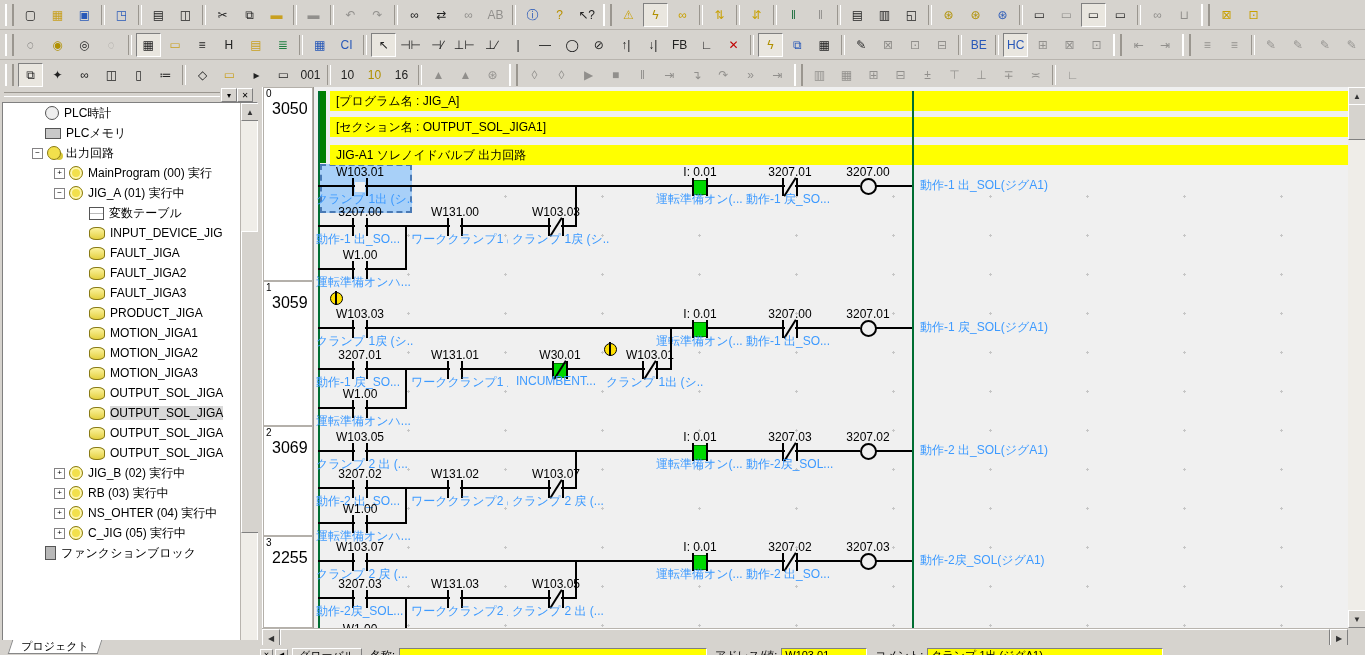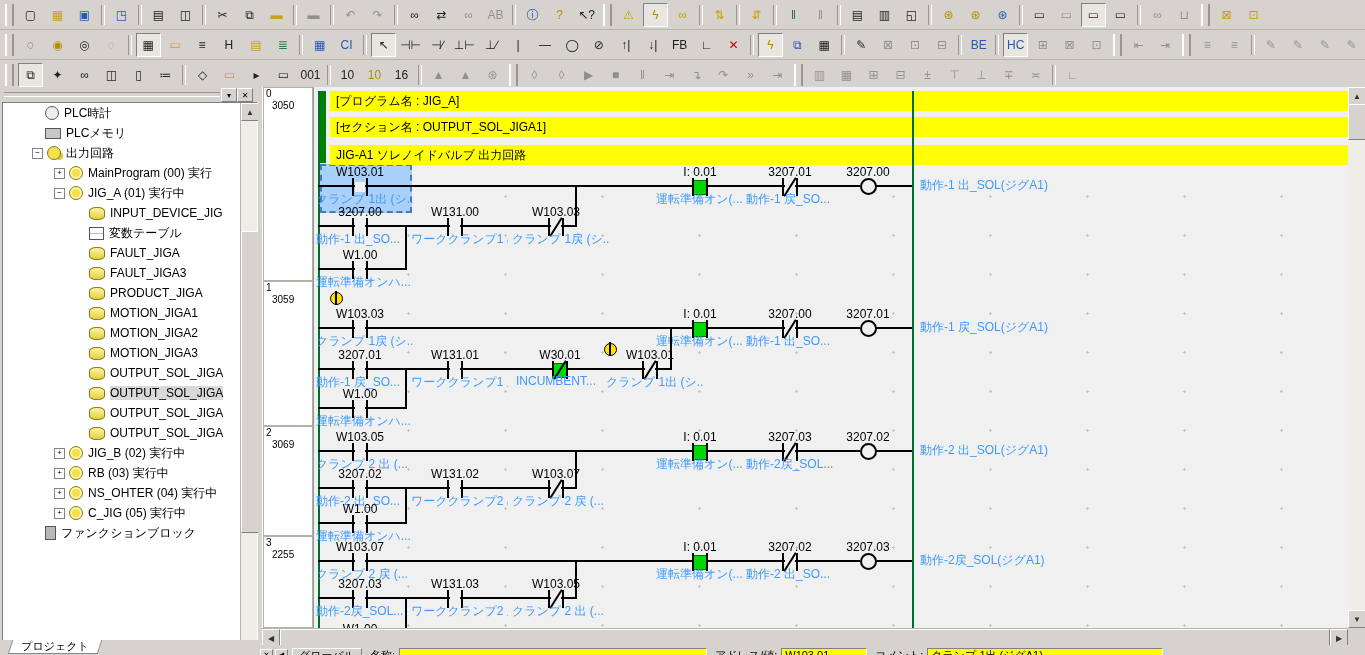--- a/index.html
+++ b/index.html
@@ -39,21 +39,21 @@
   #projtab{position:absolute;left:0;top:640px;width:258px;height:15px;background:#d6d3ce;font-size:11px;display:flex;align-items:flex-start;}
   #projtab .shtab{background:#fff;border:1px solid #888;border-top:none;padding:0 10px;height:13px;line-height:13px;transform:skewX(-18deg);margin-left:10px;}
   #projtab .shtab span{display:inline-block;transform:skewX(18deg);}
   
   #ladder{position:absolute;left:262px;top:87px;width:1086px;height:541px;background:#f0f0f0;overflow:hidden;}
   #gridarea{position:absolute;left:56px;top:0;width:1027px;height:541px;
     background-image:radial-gradient(circle,#c6c6c6 1px,transparent 1.4px);background-size:97px 39px;background-position:42px 12px;}
   #margincol{position:absolute;left:0;top:0;width:51px;height:541px;background:#fff;border-right:1px solid #9a968f;}
   .mcell{position:absolute;left:1px;width:48px;border:1px solid #b4b0aa;background:#fff;}
   .rnum{position:absolute;font-size:10px;color:#000;}
-  .raddr{position:absolute;font-size:10px;color:#000;}
+  .raddr{position:absolute;font-size:16px;color:#000;}
   .ybar{position:absolute;left:68px;width:1013px;height:20px;background:#ffff00;color:#000;font-size:12px;line-height:20px;padding-left:6px;white-space:nowrap;overflow:hidden;}
   #greenbar{position:absolute;left:56px;top:4px;width:8px;height:72px;background:#008000;}
   .rail{position:absolute;width:2px;background:#006e32;}
   .hl{position:absolute;height:2px;background:#000;}
   .vl{position:absolute;width:2px;background:#000;}
   .gap{position:absolute;background:#f0f0f0;}
   .cbar{position:absolute;width:2px;height:18px;background:#000;}
   .slash{position:absolute;width:2px;height:22px;background:#000;transform:rotate(32deg);}
   .onbox{position:absolute;width:13px;height:13px;background:#00d800;border:1px solid #007800;}
   .coil{position:absolute;width:13px;height:13px;border:2px solid #000;border-radius:50%;background:#f0f0f0;}
@@ -288,37 +288,44 @@
           <div style="width: 51px; flex: 0 0 auto;"></div>
           <div class="exp">−</div>
           <div class="tico">
             <div class="ic-gear"></div>
           </div>
           <span class="tlabel">JIG_A (01) 実行中</span>
         </div>
         <div class="trow">
           <div style="width: 86px; flex: 0 0 auto;"></div>
           <div class="tico">
+            <div class="ic-var"></div>
+          </div>
+          <span class="tlabel">変数テーブル</span>
+        </div>
+        <div class="trow">
+          <div style="width: 86px; flex: 0 0 auto;"></div>
+          <div class="tico">
             <div class="ic-sec"></div>
           </div>
           <span class="tlabel">INPUT_DEVICE_JIG</span>
         </div>
         <div class="trow">
           <div style="width: 86px; flex: 0 0 auto;"></div>
           <div class="tico">
-            <div class="ic-var"></div>
-          </div>
-          <span class="tlabel">変数テーブル</span>
-        </div>
-        <div class="trow">
-          <div style="width: 86px; flex: 0 0 auto;"></div>
-          <div class="tico">
             <div class="ic-sec"></div>
           </div>
           <span class="tlabel">FAULT_JIGA</span>
+        </div>
+        <div class="trow">
+          <div style="width: 86px; flex: 0 0 auto;"></div>
+          <div class="tico">
+            <div class="ic-sec"></div>
+          </div>
+          <span class="tlabel">FAULT_JIGA2</span>
         </div>
         <div class="trow">
           <div style="width: 86px; flex: 0 0 auto;"></div>
           <div class="tico">
             <div class="ic-sec"></div>
           </div>
           <span class="tlabel">FAULT_JIGA3</span>
         </div>
         <div class="trow">
           <div style="width: 86px; flex: 0 0 auto;"></div>

